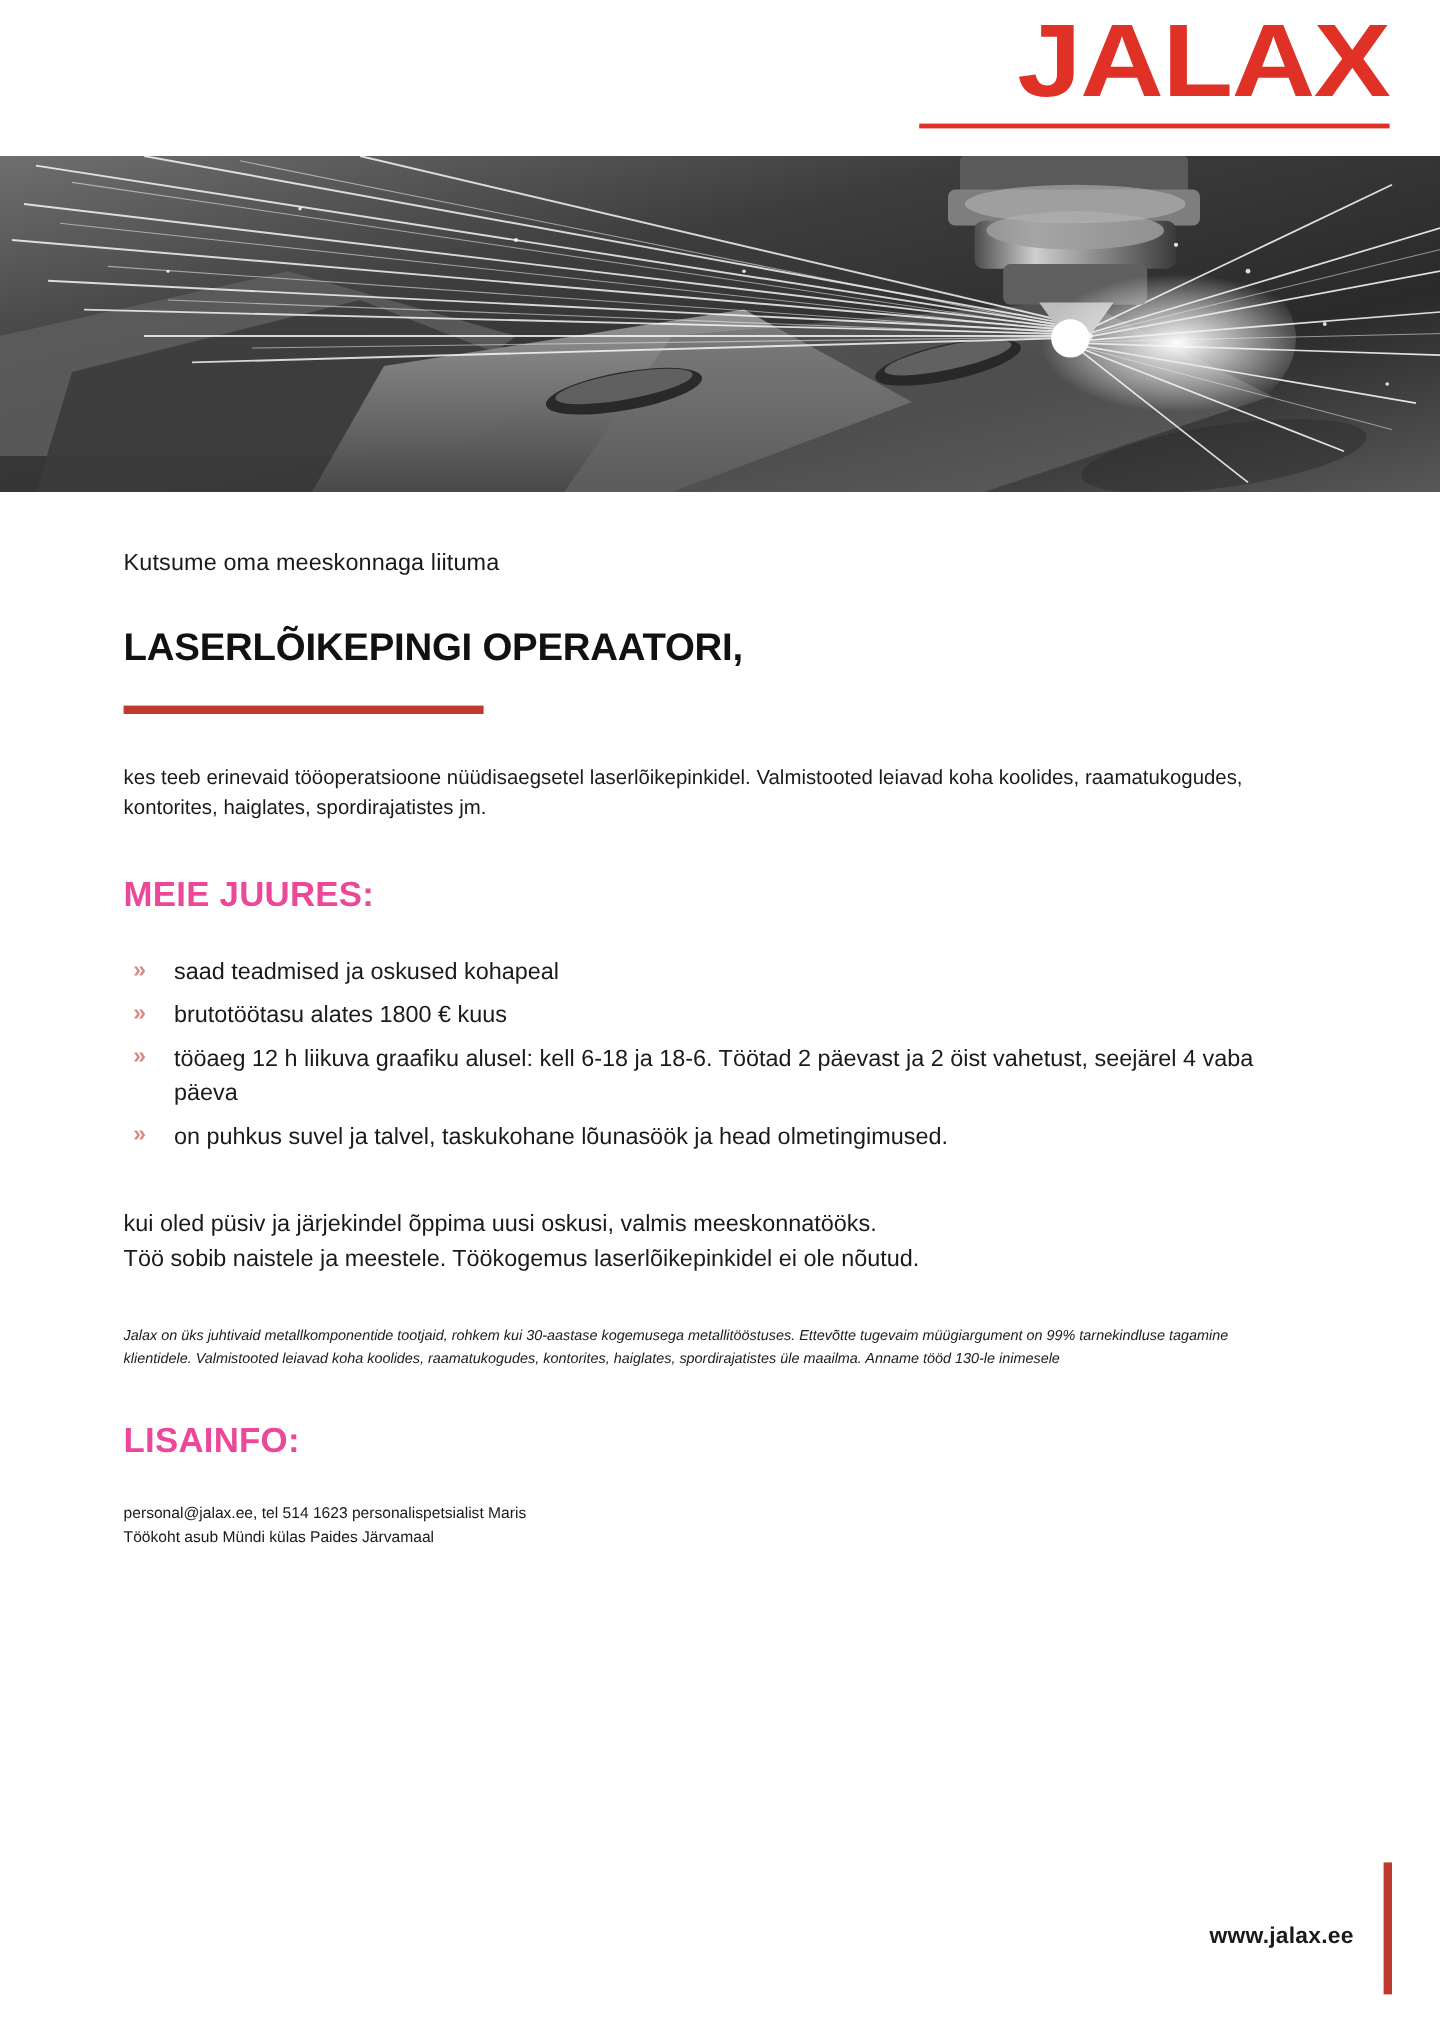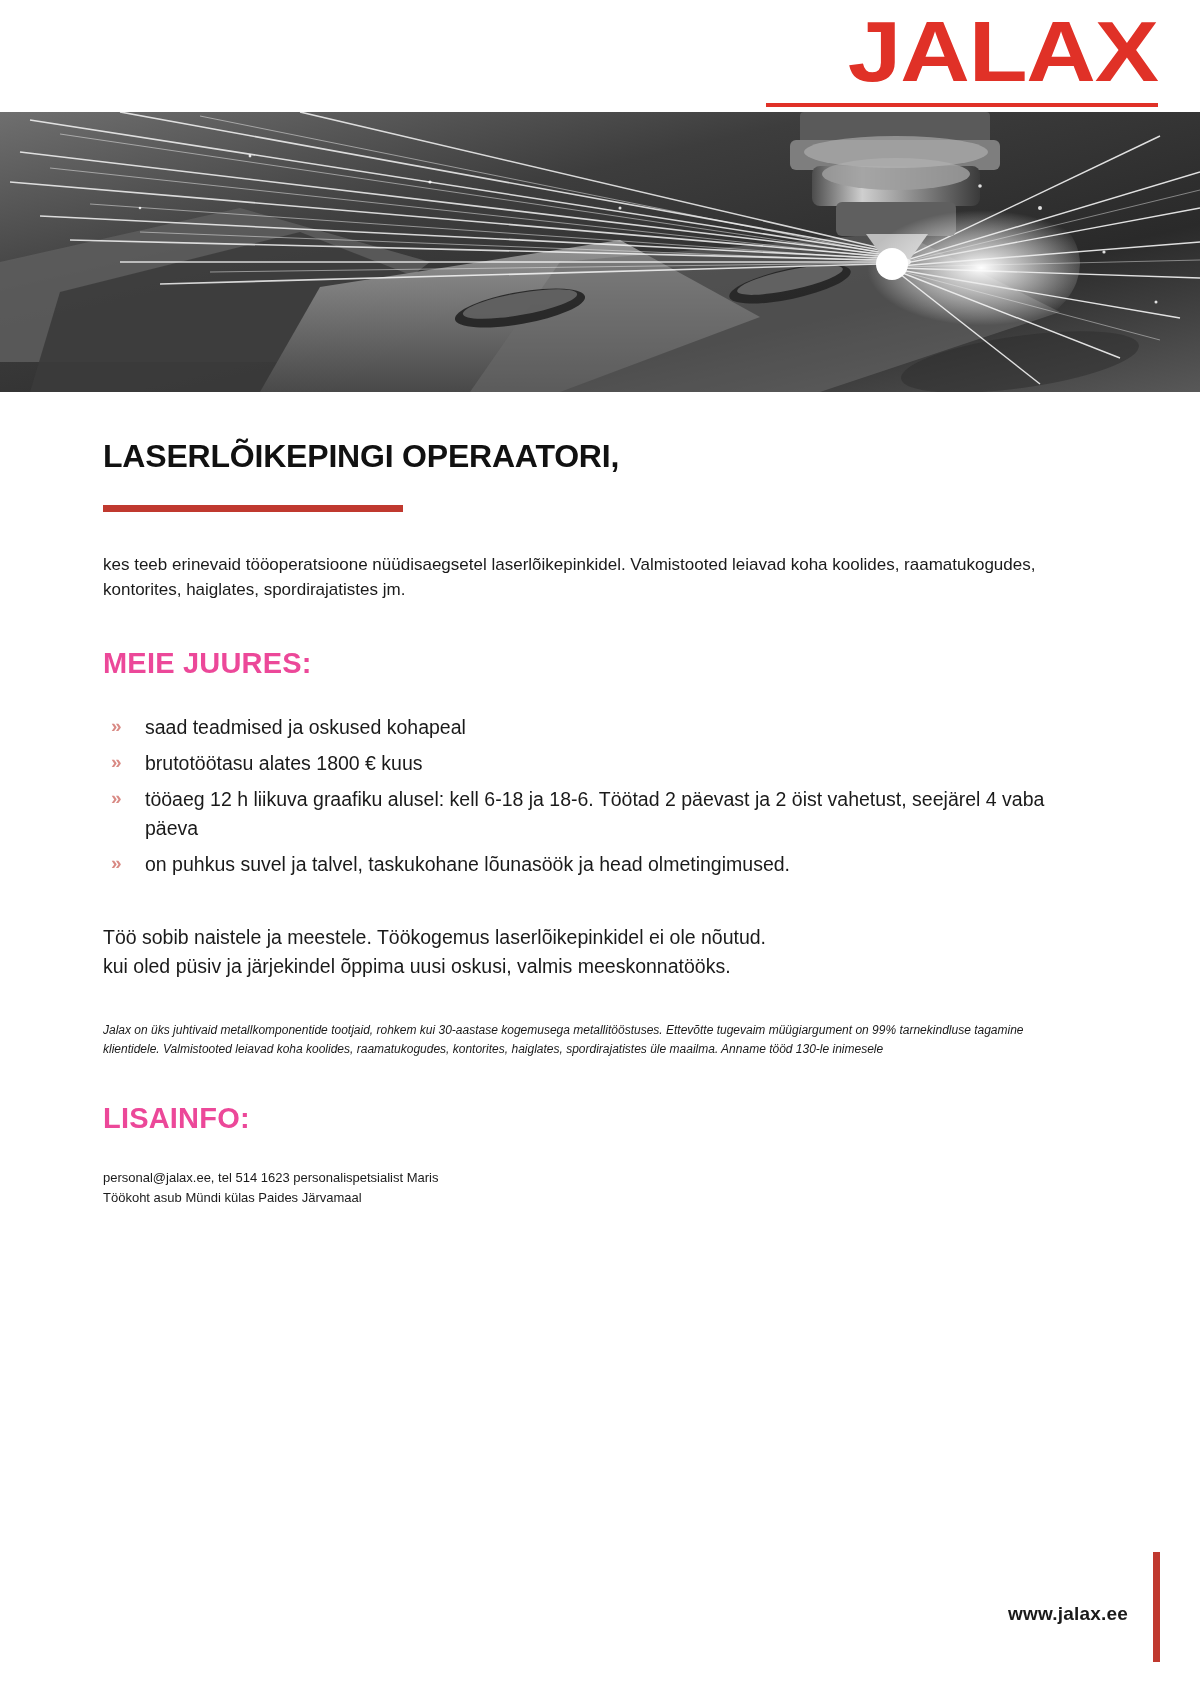--- a/index.html
+++ b/index.html
@@ -15,21 +15,21 @@
     position: relative;
     width: 1200px;
     height: 1697px;
     background: #ffffff;
     overflow: hidden;
   }
 
   
   .header-band {
     position: relative;
-    height: 112px;
+    height: 130px;
     background: #ffffff;
   }
   .logo {
     position: absolute;
     right: 42px;
     top: 8px;
     font-family: "Liberation Sans", sans-serif;
     font-weight: bold;
     font-size: 86px;
     letter-spacing: -1px;
@@ -279,20 +279,21 @@
         <circle cx="430" cy="70" r="1.6"></circle>
         <circle cx="250" cy="44" r="1.4"></circle>
         <circle cx="620" cy="96" r="1.5"></circle>
         <circle cx="140" cy="96" r="1.3"></circle>
       </g>
     </svg>
   </div>
 
   <div class="content">
 
+    <p class="kicker">Kutsume oma meeskonnaga liituma</p>
 
     <h1 class="job-title">LASERLÕIKEPINGI OPERAATORI,</h1>
     <div class="title-rule"></div>
 
     <p class="lead">kes teeb erinevaid tööoperatsioone nüüdisaegsetel laserlõikepinkidel. Valmistooted leiavad koha koolides, raamatukogudes, kontorites, haiglates, spordirajatistes jm.</p>
 
     <h2 class="section-head">MEIE JUURES:</h2>
 
     <ul class="bullets">
       <li>
@@ -308,22 +309,22 @@
         <span>tööaeg 12 h liikuva graafiku alusel: kell 6-18 ja 18-6. Töötad 2 päevast ja 2 öist vahetust, seejärel 4 vaba päeva</span>
       </li>
       <li>
         <span class="chev">»</span>
         <span>on puhkus suvel ja talvel, taskukohane lõunasöök ja head olmetingimused.</span>
       </li>
     </ul>
 
 
     <div class="body-block">
+      <span class="line">kui oled püsiv ja järjekindel õppima uusi oskusi, valmis meeskonnatööks.</span>
       <span class="line">Töö sobib naistele ja meestele. Töökogemus laserlõikepinkidel ei ole nõutud.</span>
-      <span class="line">kui oled püsiv ja järjekindel õppima uusi oskusi, valmis meeskonnatööks.</span>
     </div>
 
     <p class="italic-block">Jalax on üks juhtivaid metallkomponentide tootjaid, rohkem kui 30-aastase kogemusega metallitööstuses. Ettevõtte tugevaim müügiargument on 99% tarnekindluse tagamine klientidele. Valmistooted leiavad koha koolides, raamatukogudes, kontorites, haiglates, spordirajatistes üle maailma. Anname tööd 130-le inimesele</p>
 
     <h2 class="section-head">LISAINFO:</h2>
 
     <div class="contact-block">
       <span class="line">personal@jalax.ee, tel 514 1623 personalispetsialist Maris</span>
       <span class="line">Töökoht asub Mündi külas Paides Järvamaal</span>
     </div>

